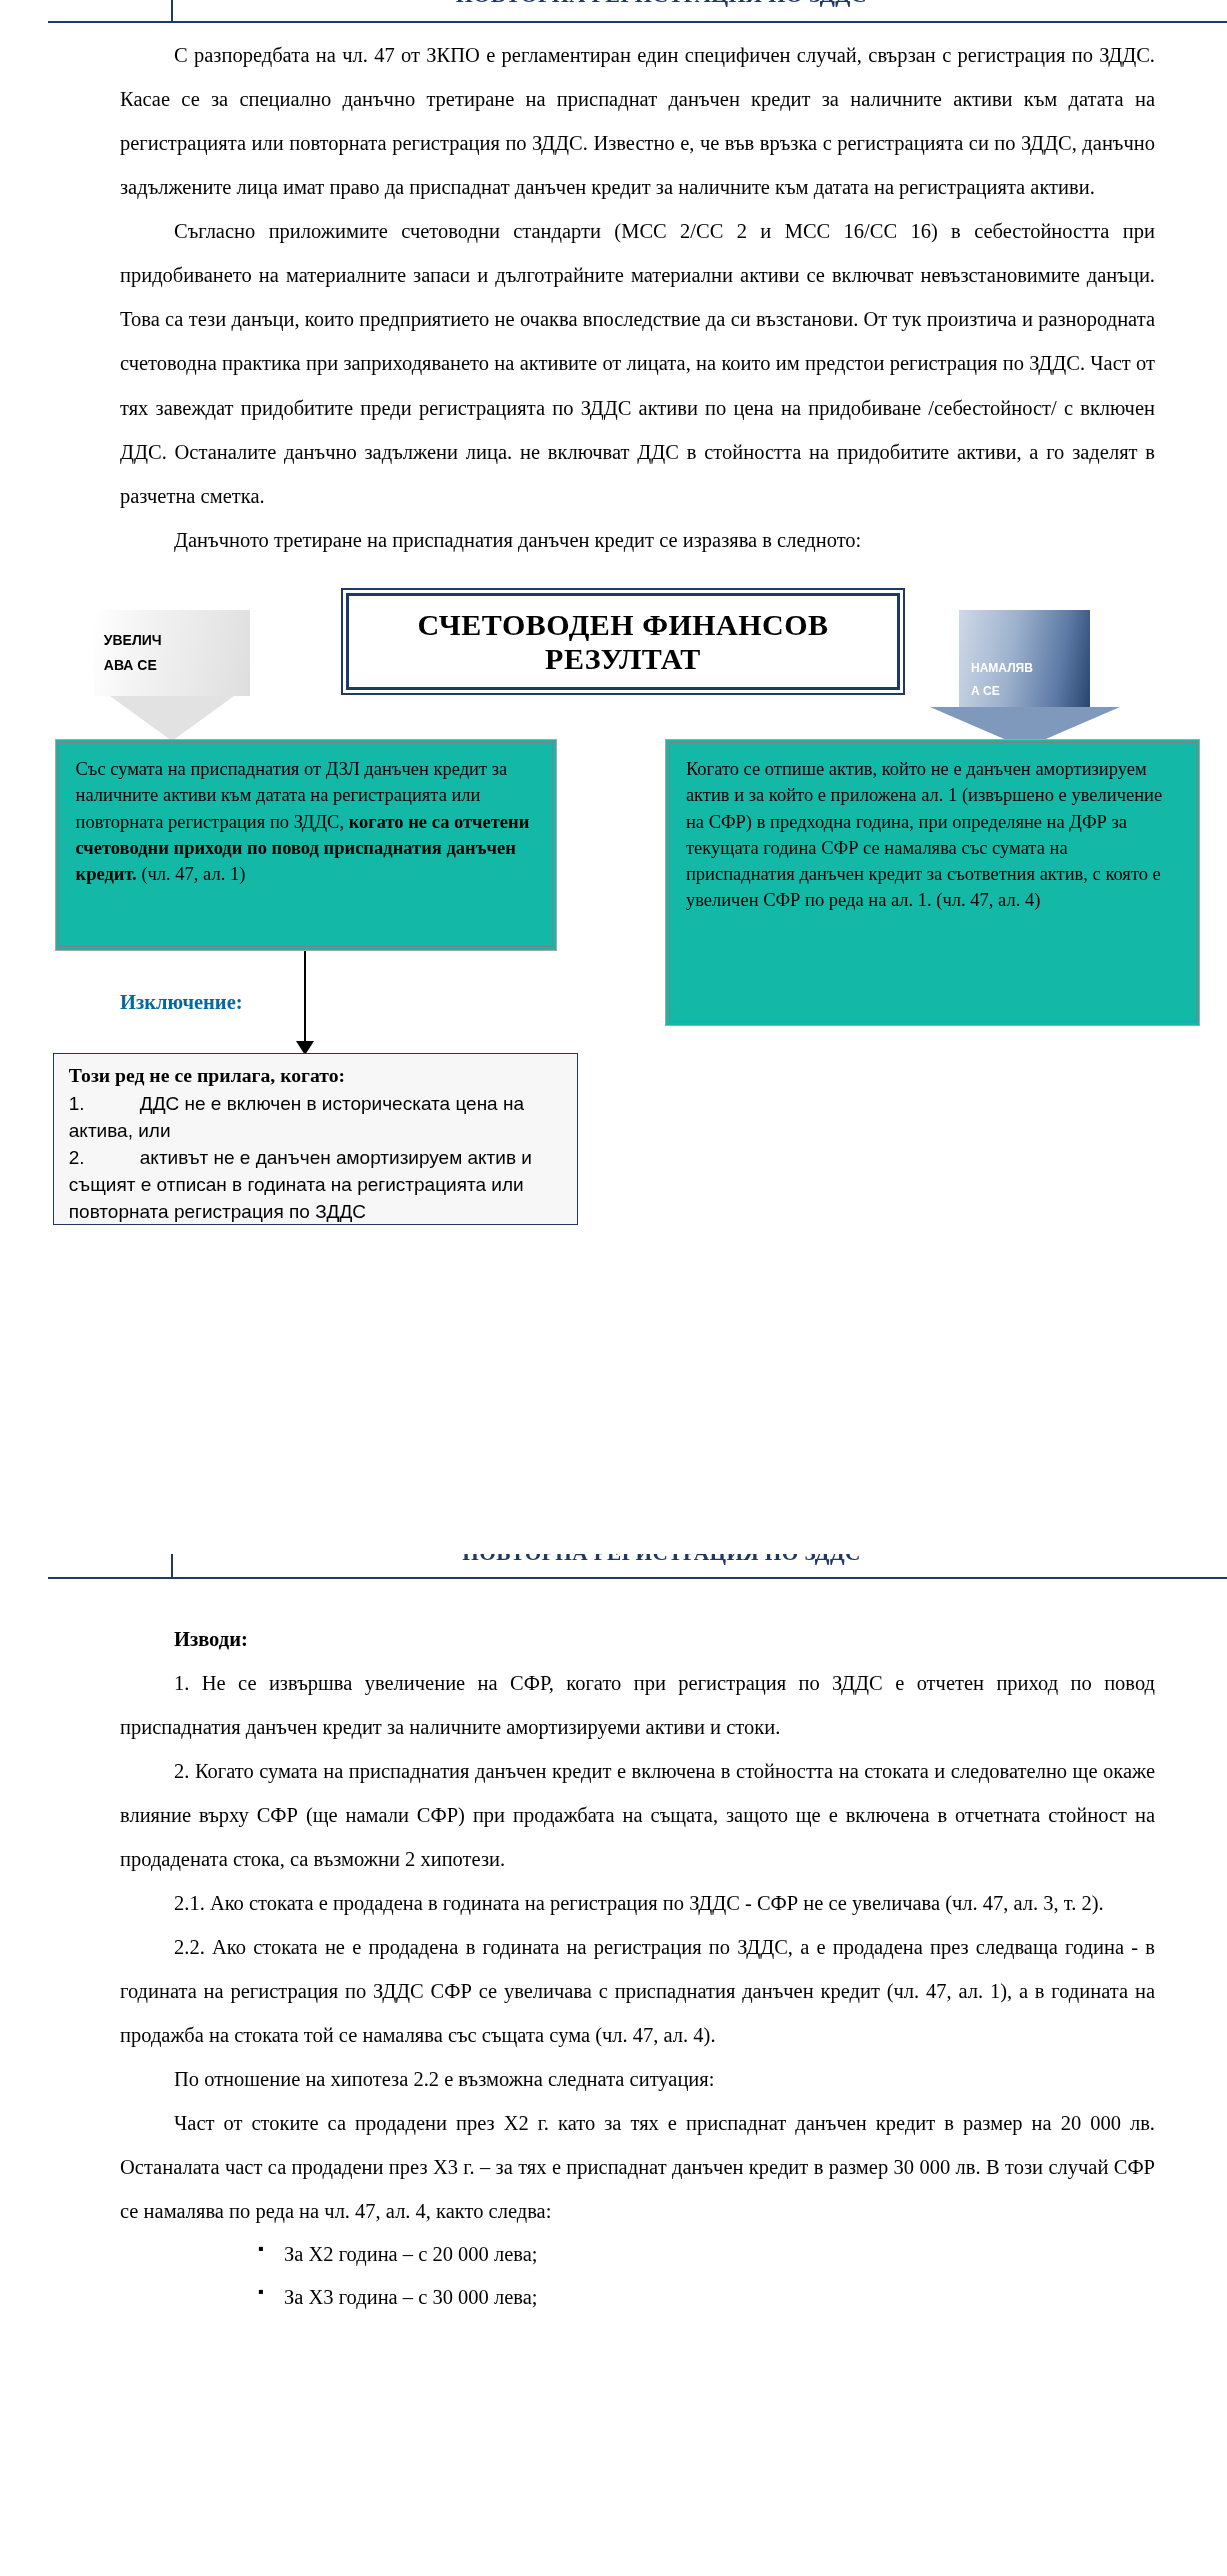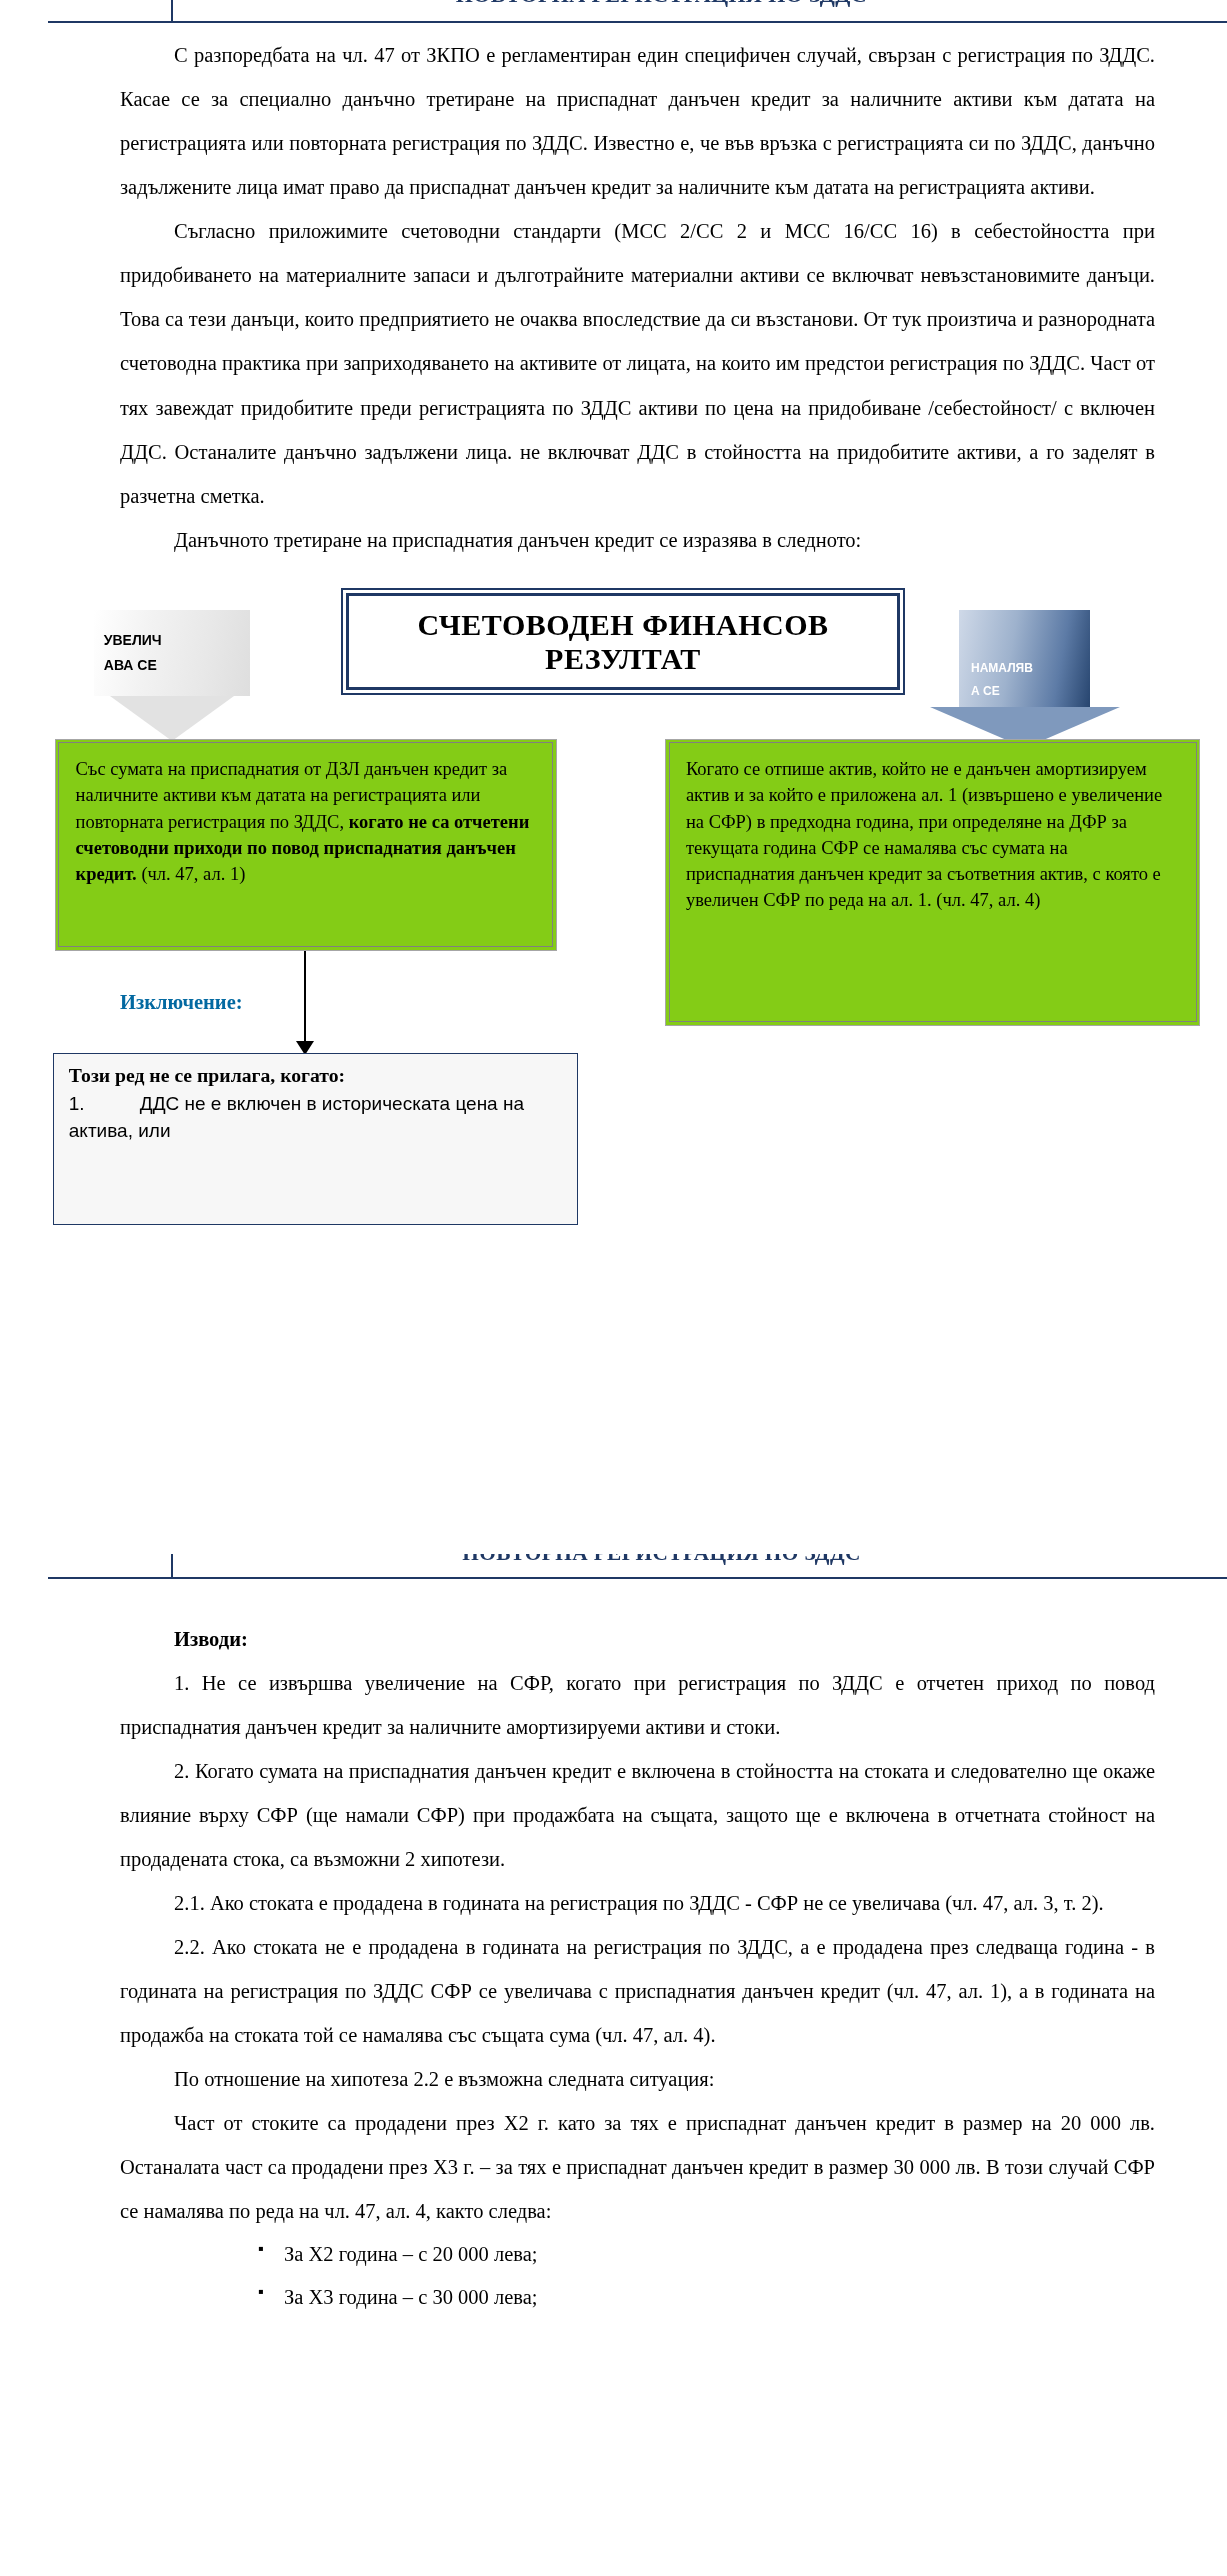--- a/index.html
+++ b/index.html
@@ -203,21 +203,21 @@
     font-weight: bold;
     font-size: 12px;
     line-height: 1.9;
     color: #ffffff;
     margin-top: 23px;
   }
 
   
   .dbox {
     position: absolute;
-    background: #84cc16;
+    background: #14b8a6;
     border: 1.6px solid #a6a6a6;
     padding: 2.5px;
   }
   .dbox > .in {
     width: 100%; height: 100%;
     border: 1.6px solid #808080;
     padding: 13px 16.4px 8.2px 16.4px;
   }
   .dbox p {
     margin: 0;
@@ -353,20 +353,21 @@
     </div>
 
     <div class="connector"></div>
     <div class="connector-head"></div>
     <div class="excl-label">Изключение:</div>
 
     <div id="excbox">
       <p class="etitle">Този ред не се прилага, когато:</p>
       <ol>
         <li><span class="num">1.</span><span>ДДС не е включен в историческата цена на актива, или</span></li>
+        <li><span class="num">2.</span><span>активът не е данъчен амортизируем актив и същият е отписан в годината на регистрацията или повторната регистрация по ЗДДС</span></li>
       </ol>
     </div>
 
   </div>
 </div>
 
 <div class="page" id="page-2">
 
   <div class="page-header">
     <div class="hdr-tick"></div>

